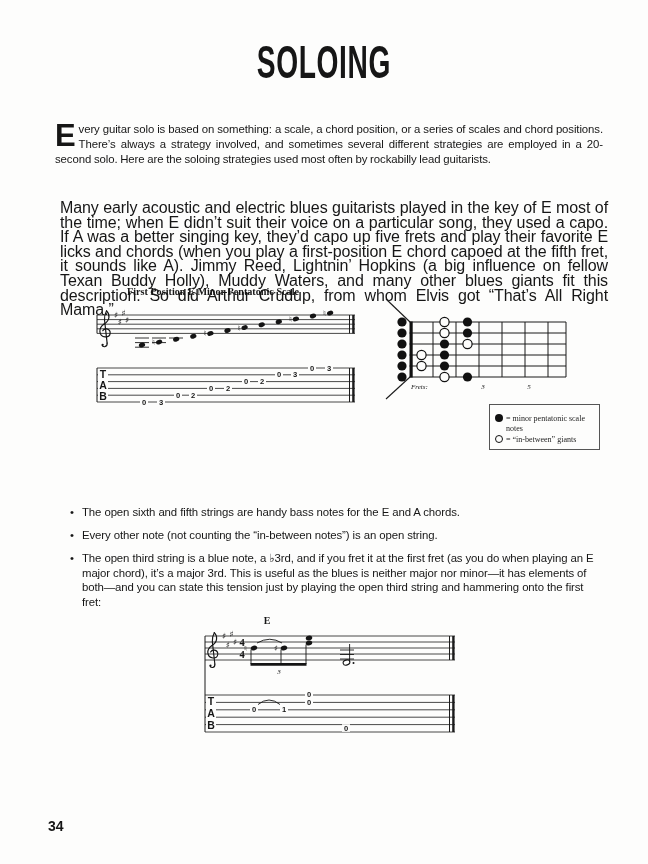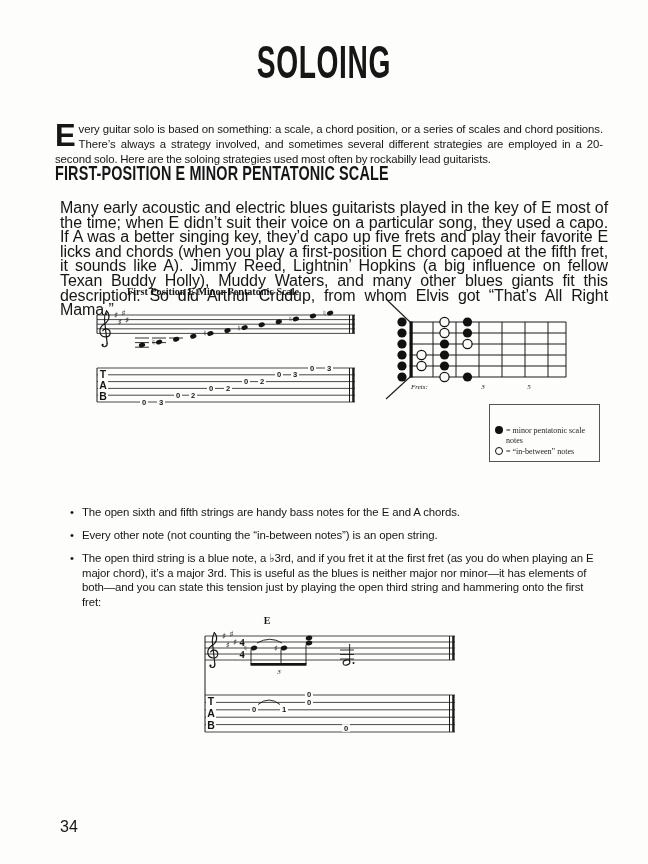--- a/index.html
+++ b/index.html
@@ -23,21 +23,21 @@
   .section-heading span{display:inline-block; font-weight:bold; font-size:20px;
     transform:scaleX(0.72); transform-origin:left center; letter-spacing:0.2px;}
   .section-body{position:absolute; left:60px; top:185px; width:548px;
     font-size:16px; line-height:14.6px; text-align:justify;
     letter-spacing:-0.1px; word-spacing:-0.3px;}
   .reasons{position:absolute; left:55px; top:497px; width:550px;
     font-size:11.4px; line-height:14.6px; letter-spacing:-0.1px;}
   .reasons ul{list-style:none; margin:8px 0 0 0; padding:0 0 0 27px;}
   .reasons li{position:relative; margin:0 0 8.5px 0;}
   .reasons li::before{content:"\2022"; position:absolute; left:-12px; top:0;}
-  .page-number{position:absolute; left:60px; top:818px; font-weight:normal; font-size:16px;}
+  .page-number{position:absolute; left:48px; top:818px; font-weight:bold; font-size:14px;}
   
   .fig{position:absolute;}
   svg text{fill:#161616;}
   .staff-line{stroke:#1b1b1b; stroke-width:0.8; fill:none;}
   .bar-thin{stroke:#1b1b1b; stroke-width:1; fill:none;}
   .bar-thick{stroke:#1b1b1b; stroke-width:2.4; fill:none;}
   .clef{stroke:#161616; stroke-width:1.25; fill:none; stroke-linecap:round;}
   .notehead{fill:#141414;}
   .notehead-open{fill:none; stroke:#141414; stroke-width:1.1;}
   .stem{stroke:#141414; stroke-width:0.9;}
@@ -54,42 +54,39 @@
   .tabnum{font-family:"Liberation Sans", sans-serif; font-weight:bold; font-size:7.6px; text-anchor:middle;}
   .numbg{fill:#fdfdfc;}
   
   .fret-line{stroke:#1b1b1b; stroke-width:1;}
   .string-line{stroke:#1b1b1b; stroke-width:1;}
   .nut{fill:#111;}
   .diag{stroke:#1b1b1b; stroke-width:1.1;}
   .fret-label{font-family:"Liberation Serif", serif; font-style:italic; font-size:7px;}
   
   .legend{position:absolute; left:489px; top:404px; width:101px;
-    border:1px solid #555; padding:21px 4px 2px 4px;
+    border:1px solid #555; padding:9px 4px 2px 4px;
     font-family:"Liberation Serif", serif; font-size:8px; line-height:9.5px; color:#1c1c1c;
     background:#fdfdfc;}
   .legend-row{display:flex; align-items:flex-start; margin-bottom:2px;}
   .legend-dot{flex:0 0 auto; width:8px; height:8px; border-radius:50%; margin:0 3px 0 1px;}
   .dot-filled{background:#111;}
   .dot-open{background:#fdfdfc; border:1.2px solid #111; width:6px; height:6px;}
 </style>
 </head>
 <body>
 
 <div class="page">
 
   <div class="page-title">
     <span>SOLOING</span>
   </div>
 
   <p class="intro"><span class="dropcap">E</span><span>very guitar solo is based on something: a scale, a chord position, or a series of scales and chord positions. There’s always a strategy involved, and sometimes several different strategies are employed in a 20-second solo. Here are the soloing strategies used most often by rockabilly lead guitarists.</span></p>
 
-  <div class="section-heading">
-    <span>FIRST-POSITION E MINOR PENTATONIC SCALE</span>
-  </div>
 
   <p class="section-body">Many early acoustic and electric blues guitarists played in the key of E most of the time; when E didn’t suit their voice on a particular song, they used a capo. If A was a better singing key, they’d capo up five frets and play their favorite E licks and chords (when you play a first-position E chord capoed at the fifth fret, it sounds like A). Jimmy Reed, Lightnin’ Hopkins (a big influence on fellow Texan Buddy Holly), Muddy Waters, and many other blues giants fit this description. So did Arthur Crudup, from whom Elvis got “That’s All Right Mama.”</p>
 
   <svg class="fig" style="left:85px; top:285px;" width="292" height="122" viewBox="0 0 292 122">
     <text class="fig-caption" x="128" y="10" text-anchor="middle">First Position E Minor Pentatonic Scale</text>
 
     <g>
       <line class="staff-line" x1="12" y1="30" x2="270" y2="30"></line>
       <line class="staff-line" x1="12" y1="34.6" x2="270" y2="34.6"></line>
       <line class="staff-line" x1="12" y1="39.2" x2="270" y2="39.2"></line>
@@ -255,21 +252,21 @@
     <text class="fret-label" x="146" y="93" text-anchor="middle">5</text>
   </svg>
 
   <div class="legend">
     <div class="legend-row">
       <span class="legend-dot dot-filled"></span>
       <span>= minor pentatonic scale notes</span>
     </div>
     <div class="legend-row">
       <span class="legend-dot dot-open"></span>
-      <span>= “in-between” notes</span>
+      <span>= “in-between” giants</span>
     </div>
   </div>
 
   <div class="reasons">
     <ul>
       <li>The open sixth and fifth strings are handy bass notes for the E and A chords.</li>
       <li>Every other note (not counting the “in-between notes”) is an open string.</li>
       <li>The open third string is a blue note, a ♭3rd, and if you fret it at the first fret (as you do when playing an E major chord), it’s a major 3rd. This is useful as the blues is neither major nor minor—it has elements of both—and you can state this tension just by playing the open third string and hammering onto the first fret:</li>
     </ul>
   </div>

